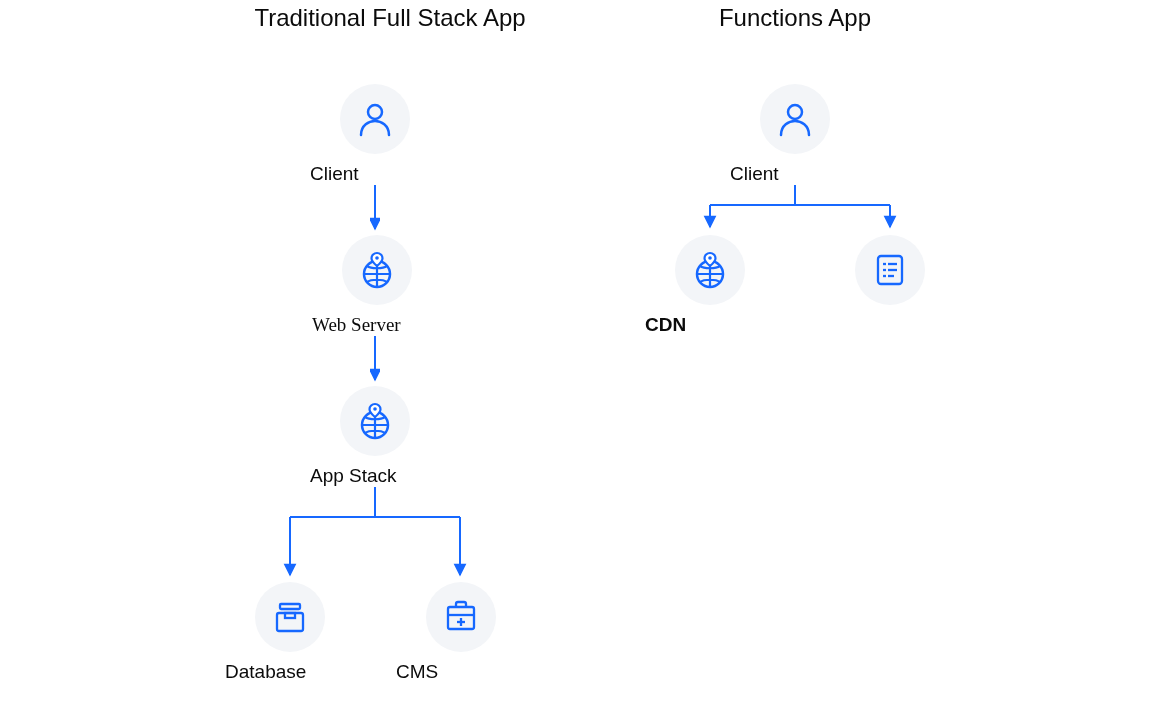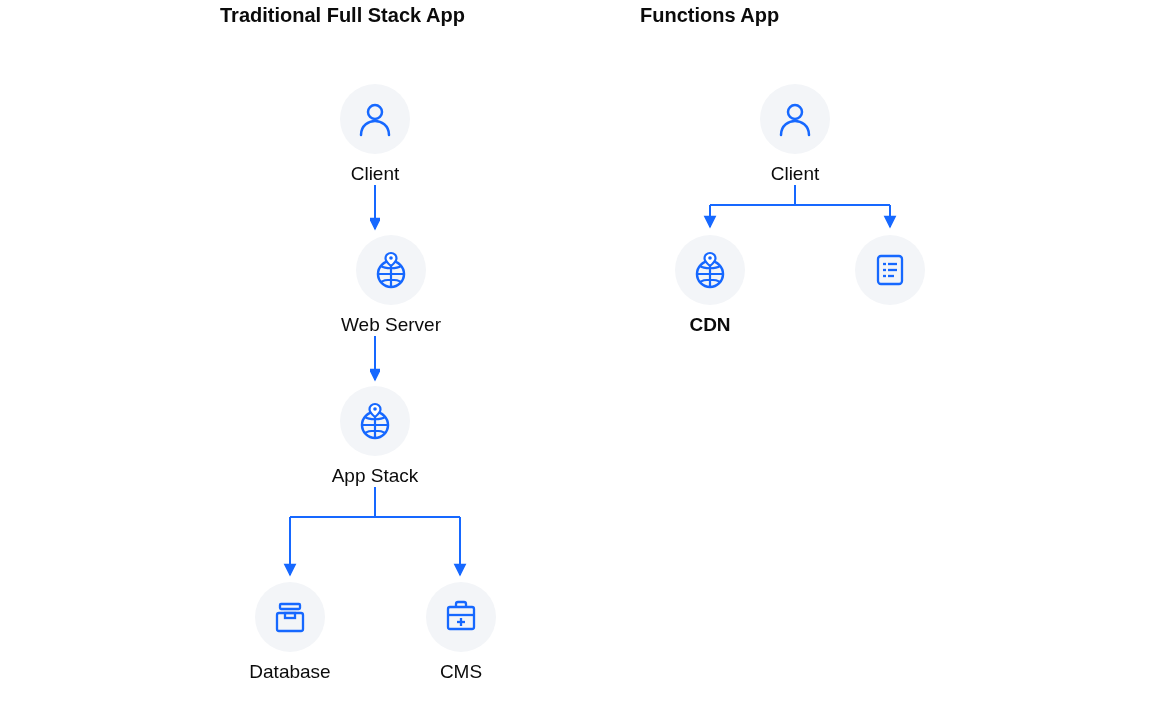--- a/index.html
+++ b/index.html
@@ -5,22 +5,22 @@
   :root { --blue: #1668ff; --fg: #0b0b0b; --circle: #f3f5f8; }
   html, body { margin:0; padding:0; }
   body {
     width: 1150px; height: 727px;
     background: #ffffff;
     font-family: -apple-system, BlinkMacSystemFont, "Segoe UI", Helvetica, Arial, sans-serif;
     color: var(--fg);
     position: relative;
     overflow: hidden;
   }
-  .col-title { position:absolute; font-weight:700; font-size:20px; text-align:left; }
-  .node { position:absolute; width:130px; text-align:center; }
+  .col-title { position:absolute; font-weight:400; font-size:24px; text-align:center; }
+  .node { position:absolute; width:130px; text-align:left; }
   .circ {
     width:70px; height:70px; margin:0 auto; border-radius:50%;
     background: var(--circle);
     display:flex; align-items:center; justify-content:center;
   }
   .label { margin-top:8px; font-size:19px; line-height:1.25; }
   .arrow { position:absolute; stroke: var(--blue); stroke-width:2; fill:none; }
   svg.icon { display:block; }
 </style>
 </head>
@@ -76,21 +76,21 @@
 
 <div class="node" style="left:310px; top:84px;">
   <div class="circ">
     <svg class="icon" width="40" height="40">
         <use href="#ic-person"></use>
       </svg>
   </div>
   <div class="label">Client</div>
 </div>
 
-<div class="node" style="left:326px; top:235px;">
+<div class="node" style="left:312px; top:235px;font-family:Liberation Serif, serif;">
   <div class="circ">
     <svg class="icon" width="40" height="40">
         <use href="#ic-globe"></use>
       </svg>
   </div>
   <div class="label">Web Server</div>
 </div>
 
 <div class="node" style="left:310px; top:386px;">
   <div class="circ">

